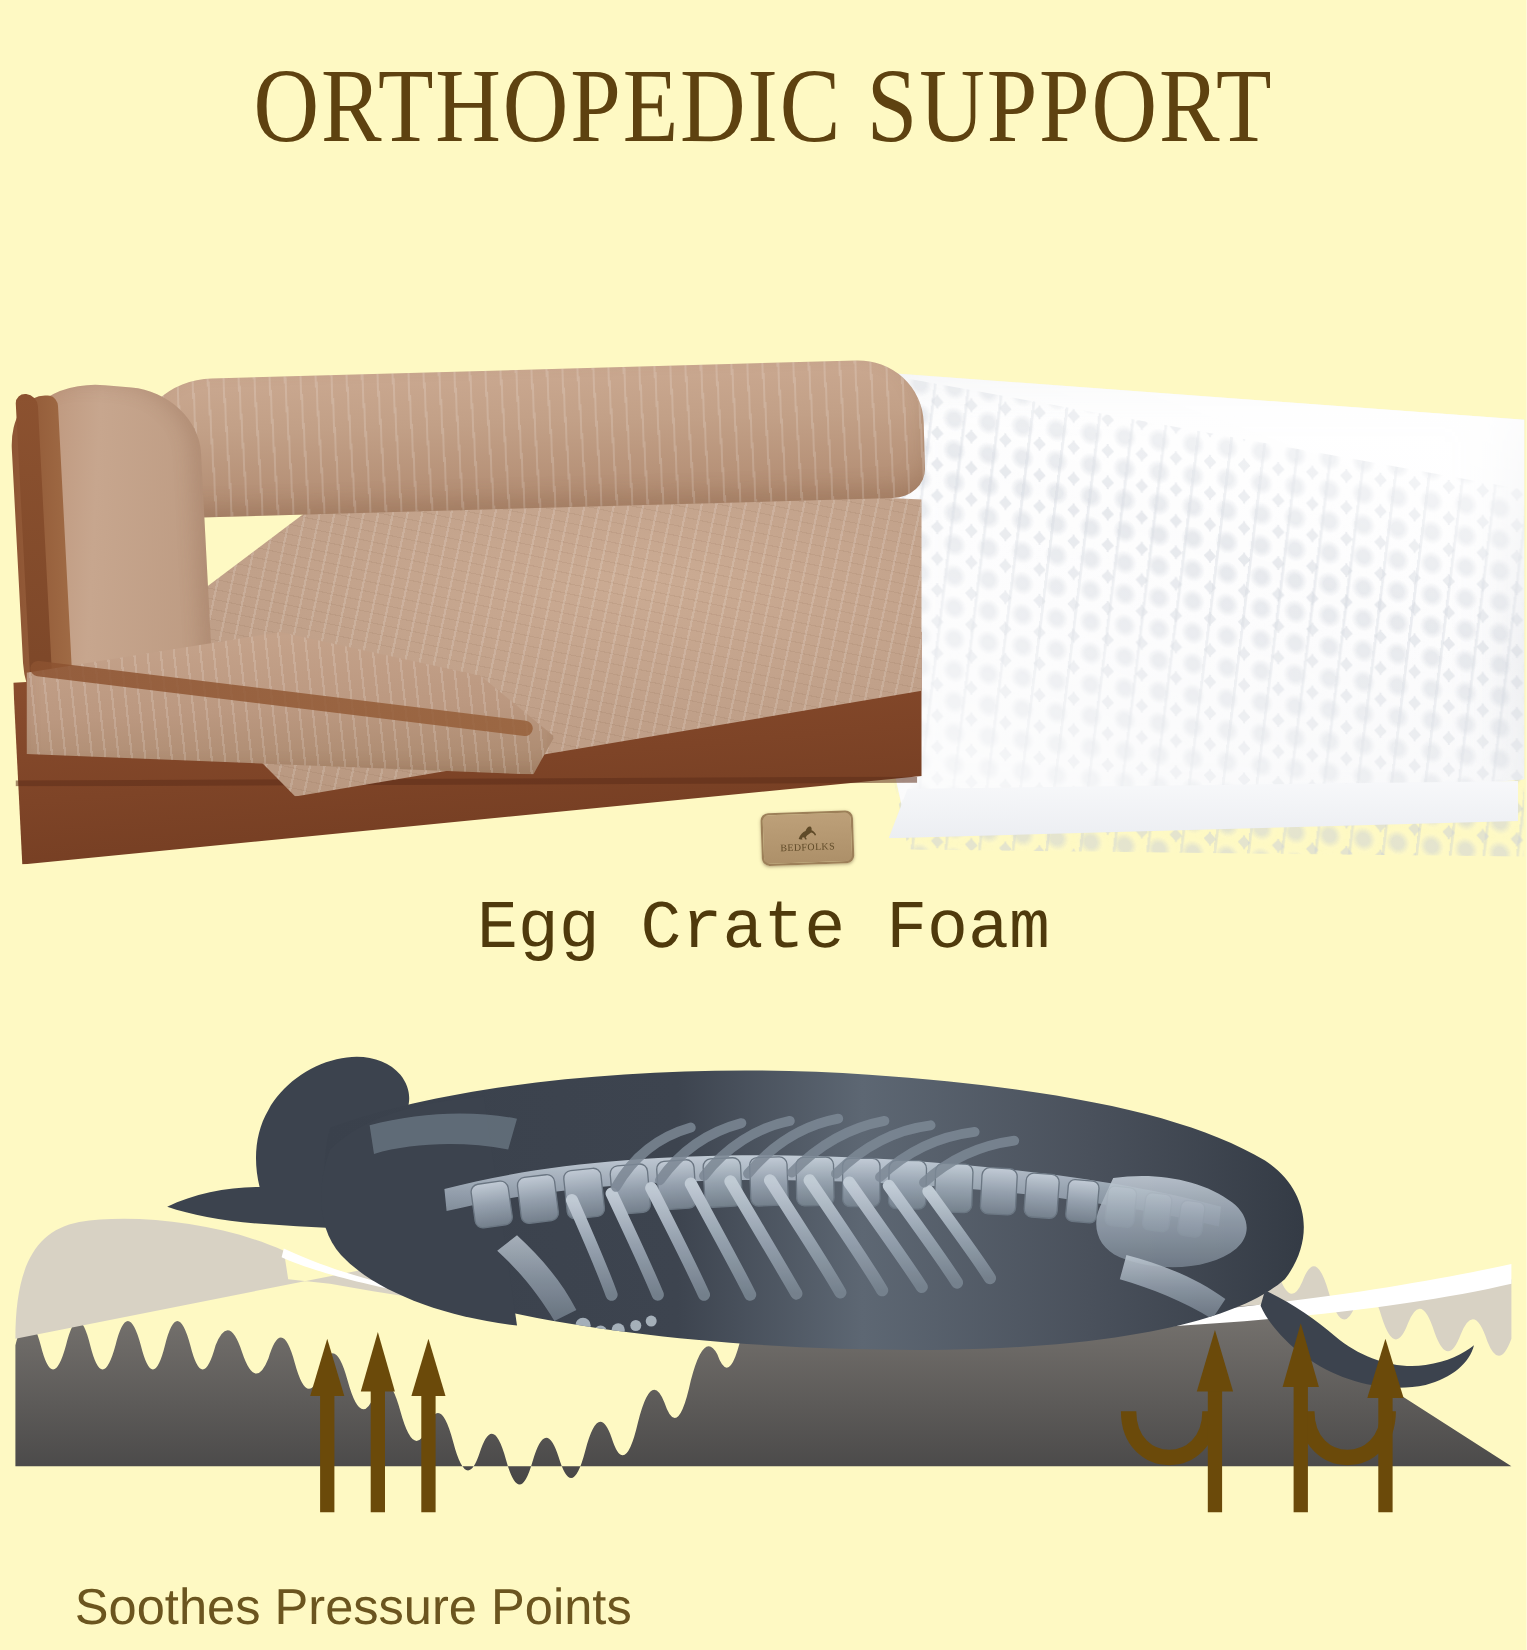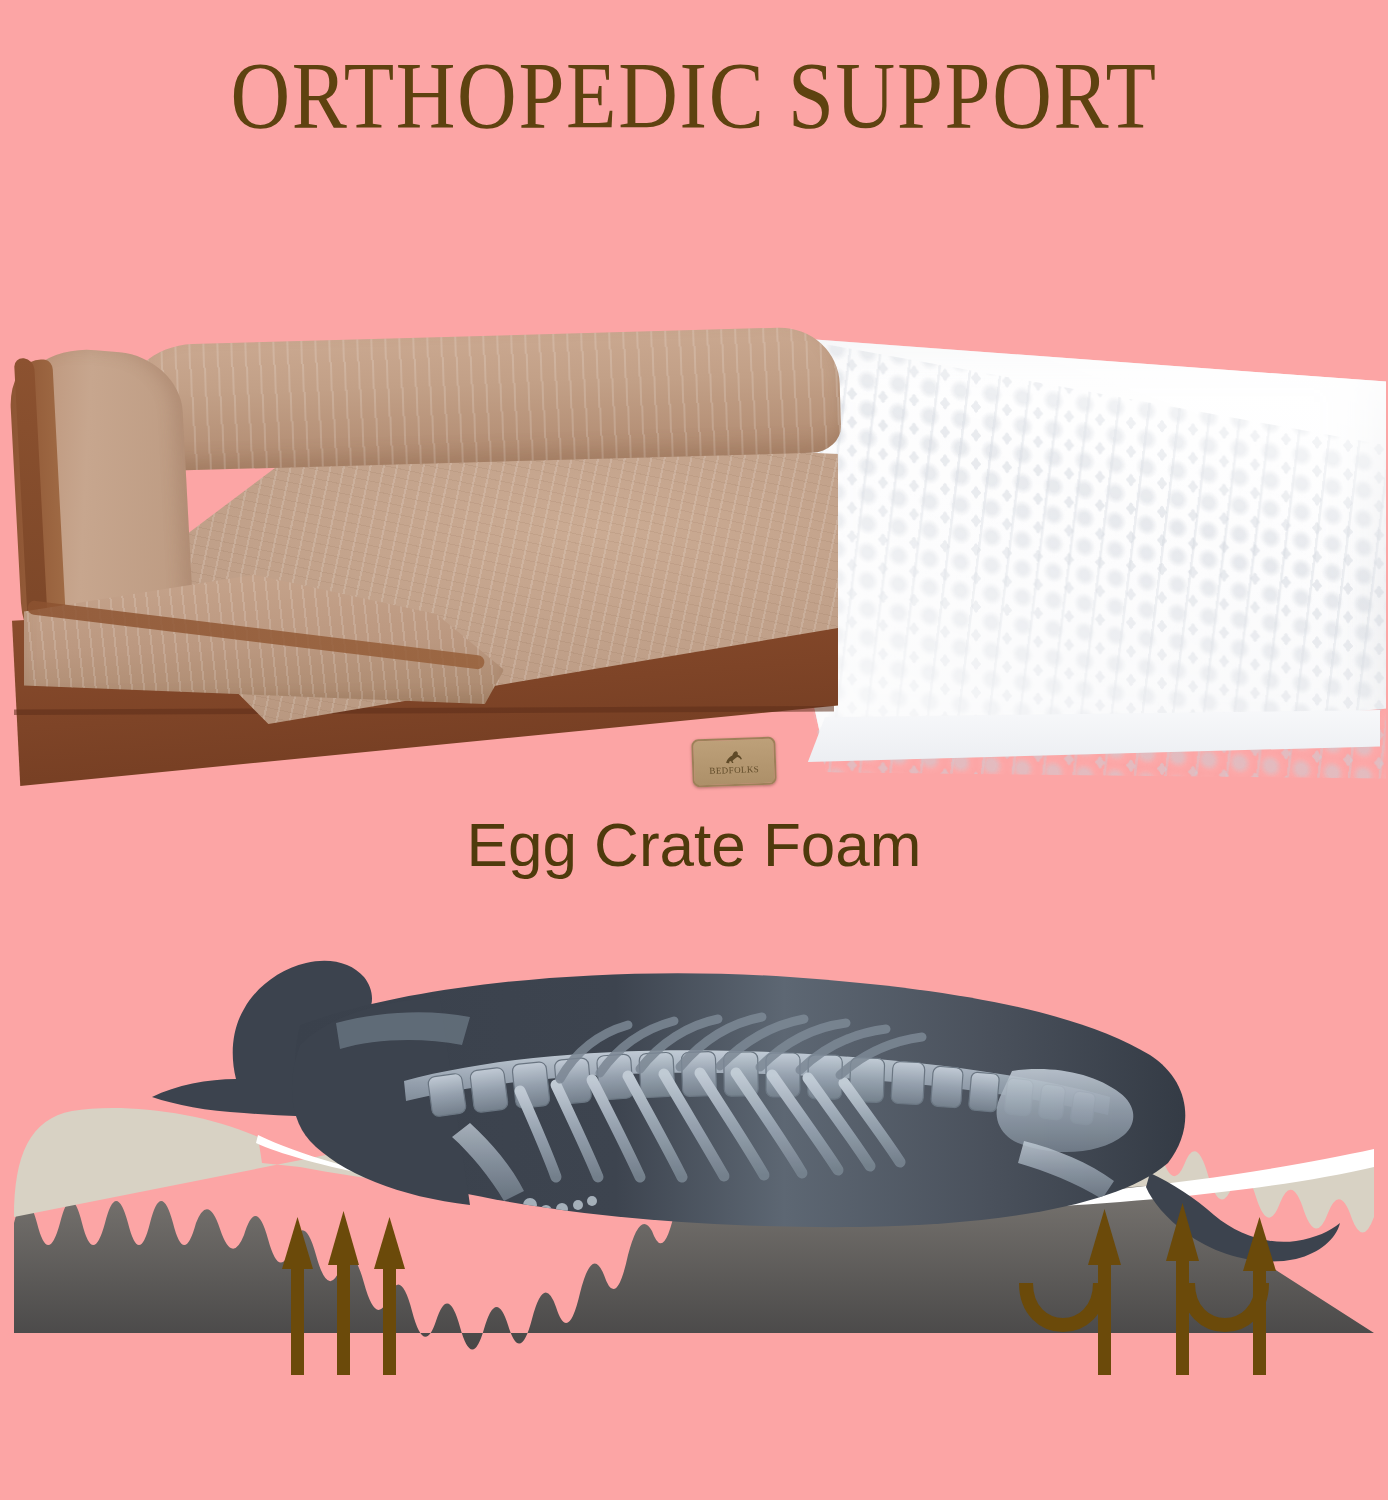--- a/index.html
+++ b/index.html
@@ -8,21 +8,21 @@
     padding: 0;
     background: #ffffff;
   }
   body {
     font-family: "Liberation Serif", serif;
   }
   #page {
     position: relative;
     width: 1388px;
     height: 1500px;
-    background: #fca5a5;
+    background: #fef9c3;
     overflow: hidden;
   }
 
   
   #headline {
     position: absolute;
     left: 0;
     top: 48px;
     width: 1388px;
     text-align: center;
@@ -269,21 +269,21 @@
     line-height: 1;
   }
 
   
   #caption-foam {
     position: absolute;
     left: 0;
     top: 812px;
     width: 1388px;
     text-align: center;
-    font-family: Liberation Sans, sans-serif;
+    font-family: Liberation Mono, monospace;
     font-size: 62px;
     color: #4f3a0c;
     line-height: 1.05;
   }
 
   
   #section-diagram {
     position: absolute;
     left: 0;
     top: 905px;
@@ -555,15 +555,16 @@
           <polygon points="1182.5,298 1199,356 1166,356"></polygon>
         </g>
         <g>
           <rect x="1253" y="352" width="13" height="118"></rect>
           <polygon points="1259.5,312 1276,366 1243,366"></polygon>
         </g>
       </g>
     </svg>
   </div>
 
+  <div class="bottom-label" id="label-pressure">Soothes Pressure Points</div>
 
 
 </div>
 
 </body></html>

